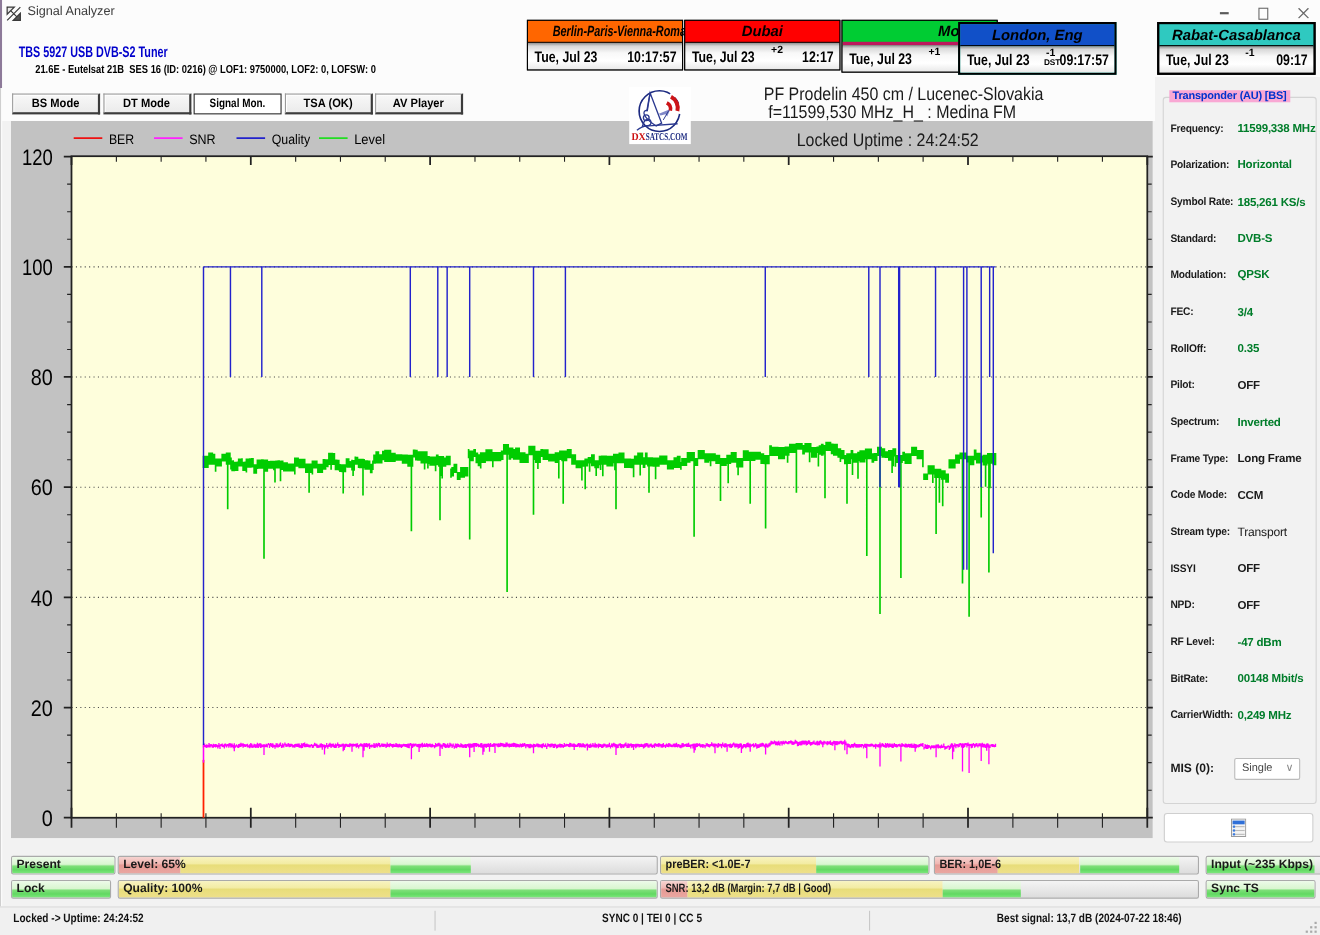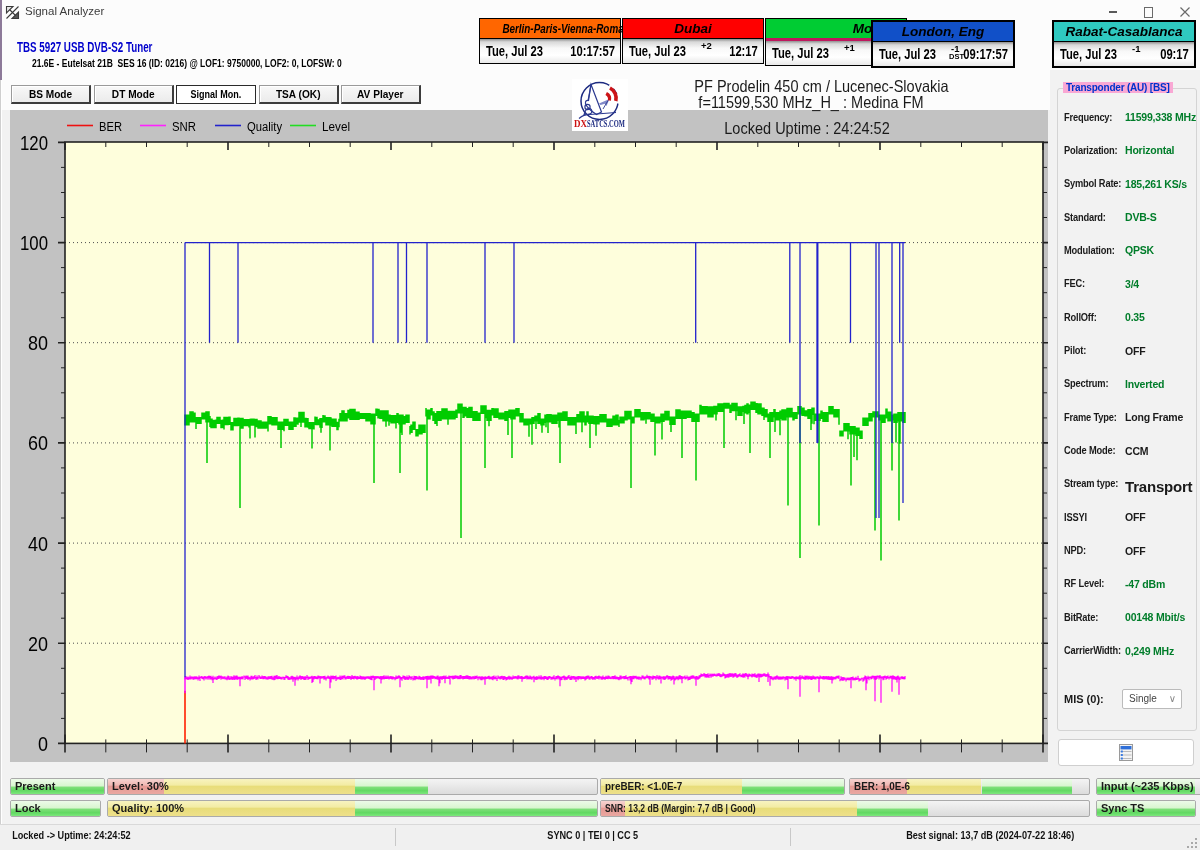--- a/index.html
+++ b/index.html
@@ -143,21 +143,21 @@
 <div style="position:absolute;left:1125px;top:311.1px;font-size:10.5px;letter-spacing:-0.2px;font-weight:bold;color:#007d2a">0.35</div>
 <div style="position:absolute;left:1064px;top:345px;font-size:10px;letter-spacing:-0.2px;font-weight:bold;color:#1a1a1a;white-space:nowrap;transform:scaleX(0.93);transform-origin:0 0">Pilot:</div>
 <div style="position:absolute;left:1125px;top:344.5px;font-size:10.5px;letter-spacing:-0.2px;font-weight:bold;color:#1a1a1a">OFF</div>
 <div style="position:absolute;left:1064px;top:378.3px;font-size:10px;letter-spacing:-0.2px;font-weight:bold;color:#1a1a1a;white-space:nowrap;transform:scaleX(0.93);transform-origin:0 0">Spectrum:</div>
 <div style="position:absolute;left:1125px;top:377.8px;font-size:10.5px;letter-spacing:-0.2px;font-weight:bold;color:#007d2a">Inverted</div>
 <div style="position:absolute;left:1064px;top:411.7px;font-size:10px;letter-spacing:-0.2px;font-weight:bold;color:#1a1a1a;white-space:nowrap;transform:scaleX(0.93);transform-origin:0 0">Frame Type:</div>
 <div style="position:absolute;left:1125px;top:411.2px;font-size:10.5px;letter-spacing:-0.2px;font-weight:bold;color:#1a1a1a">Long Frame</div>
 <div style="position:absolute;left:1064px;top:445px;font-size:10px;letter-spacing:-0.2px;font-weight:bold;color:#1a1a1a;white-space:nowrap;transform:scaleX(0.93);transform-origin:0 0">Code Mode:</div>
 <div style="position:absolute;left:1125px;top:444.5px;font-size:10.5px;letter-spacing:-0.2px;font-weight:bold;color:#1a1a1a">CCM</div>
 <div style="position:absolute;left:1064px;top:478.4px;font-size:10px;letter-spacing:-0.2px;font-weight:bold;color:#1a1a1a;white-space:nowrap;transform:scaleX(0.93);transform-origin:0 0">Stream type:</div>
-<div style="position:absolute;left:1125px;top:477.9px;font-size:15px;letter-spacing:-0.2px;font-weight:bold;color:#1a1a1a">Transport</div>
+<div style="position:absolute;left:1125px;top:477.9px;font-size:11px;letter-spacing:-0.2px;font-weight:normal;color:#1a1a1a">Transport</div>
 <div style="position:absolute;left:1064px;top:511.7px;font-size:10px;letter-spacing:-0.2px;font-weight:bold;color:#1a1a1a;white-space:nowrap;transform:scaleX(0.93);transform-origin:0 0">ISSYI</div>
 <div style="position:absolute;left:1125px;top:511.2px;font-size:10.5px;letter-spacing:-0.2px;font-weight:bold;color:#1a1a1a">OFF</div>
 <div style="position:absolute;left:1064px;top:545.1px;font-size:10px;letter-spacing:-0.2px;font-weight:bold;color:#1a1a1a;white-space:nowrap;transform:scaleX(0.93);transform-origin:0 0">NPD:</div>
 <div style="position:absolute;left:1125px;top:544.6px;font-size:10.5px;letter-spacing:-0.2px;font-weight:bold;color:#1a1a1a">OFF</div>
 <div style="position:absolute;left:1064px;top:578.4px;font-size:10px;letter-spacing:-0.2px;font-weight:bold;color:#1a1a1a;white-space:nowrap;transform:scaleX(0.93);transform-origin:0 0">RF Level:</div>
 <div style="position:absolute;left:1125px;top:577.9px;font-size:10.5px;letter-spacing:-0.2px;font-weight:bold;color:#007d2a">-47 dBm</div>
 <div style="position:absolute;left:1064px;top:611.8px;font-size:10px;letter-spacing:-0.2px;font-weight:bold;color:#1a1a1a;white-space:nowrap;transform:scaleX(0.93);transform-origin:0 0">BitRate:</div>
 <div style="position:absolute;left:1125px;top:611.3px;font-size:10.5px;letter-spacing:-0.2px;font-weight:bold;color:#007d2a">00148 Mbit/s</div>
 <div style="position:absolute;left:1064px;top:645.1px;font-size:10px;letter-spacing:-0.2px;font-weight:bold;color:#1a1a1a;white-space:nowrap;transform:scaleX(0.93);transform-origin:0 0">CarrierWidth:</div>
 <div style="position:absolute;left:1125px;top:644.6px;font-size:10.5px;letter-spacing:-0.2px;font-weight:bold;color:#007d2a">0,249 MHz</div>
@@ -178,21 +178,21 @@
     <div style="position:absolute;left:4px;top:0;font-size:11px;font-weight:bold;color:#1a1a1a;line-height:15px;white-space:nowrap;transform:scaleX(1.0);transform-origin:0 0">Present</div>
   </div>
 <div style="position:absolute;left:10px;top:800px;width:91px;height:17px;border:1px solid #aaa;border-radius:2px;background:linear-gradient(180deg,#f4f4f4,#dcdcdc);box-sizing:border-box;overflow:hidden">
     <div style="position:absolute;left:0px;top:0;width:93px;height:15px;background:linear-gradient(180deg,#edfbe9 0%,#d9f6d0 45%,#7ddf78 56%,#62d862 78%,#7de87d 100%)"></div>
     <div style="position:absolute;left:4px;top:0;font-size:11px;font-weight:bold;color:#1a1a1a;line-height:15px;white-space:nowrap;transform:scaleX(1.0);transform-origin:0 0">Lock</div>
   </div>
 <div style="position:absolute;left:107px;top:778px;width:491px;height:17px;border:1px solid #aaa;border-radius:2px;background:linear-gradient(180deg,#f4f4f4,#dcdcdc);box-sizing:border-box;overflow:hidden">
     <div style="position:absolute;left:0px;top:0;width:56.2px;height:15px;background:linear-gradient(180deg,#f6d3d0 0%,#f0b8b4 40%,#e59a94 50%,#eaa7a1 100%)"></div>
     <div style="position:absolute;left:56.2px;top:0;width:190.7px;height:15px;background:linear-gradient(180deg,#f8f3c0 0%,#f3eca4 40%,#e8dd7a 50%,#eee08a 100%)"></div>
     <div style="position:absolute;left:246.9px;top:0;width:73.4px;height:15px;background:linear-gradient(180deg,#edfbe9 0%,#d9f6d0 45%,#7ddf78 56%,#62d862 78%,#7de87d 100%)"></div>
-    <div style="position:absolute;left:4px;top:0;font-size:11px;font-weight:bold;color:#1a1a1a;line-height:15px;white-space:nowrap;transform:scaleX(1.0);transform-origin:0 0">Level: 30%</div>
+    <div style="position:absolute;left:4px;top:0;font-size:11px;font-weight:bold;color:#1a1a1a;line-height:15px;white-space:nowrap;transform:scaleX(1.0);transform-origin:0 0">Level: 65%</div>
   </div>
 <div style="position:absolute;left:107px;top:800px;width:491px;height:17px;border:1px solid #aaa;border-radius:2px;background:linear-gradient(180deg,#f4f4f4,#dcdcdc);box-sizing:border-box;overflow:hidden">
     <div style="position:absolute;left:0px;top:0;width:246.9px;height:15px;background:linear-gradient(180deg,#f8f3c0 0%,#f3eca4 40%,#e8dd7a 50%,#eee08a 100%)"></div>
     <div style="position:absolute;left:246.9px;top:0;width:242.1px;height:15px;background:linear-gradient(180deg,#edfbe9 0%,#d9f6d0 45%,#7ddf78 56%,#62d862 78%,#7de87d 100%)"></div>
     <div style="position:absolute;left:4px;top:0;font-size:11px;font-weight:bold;color:#1a1a1a;line-height:15px;white-space:nowrap;transform:scaleX(1.0);transform-origin:0 0">Quality: 100%</div>
   </div>
 <div style="position:absolute;left:600px;top:778px;width:245px;height:17px;border:1px solid #aaa;border-radius:2px;background:linear-gradient(180deg,#f4f4f4,#dcdcdc);box-sizing:border-box;overflow:hidden">
     <div style="position:absolute;left:0px;top:0;width:140.9px;height:15px;background:linear-gradient(180deg,#f8f3c0 0%,#f3eca4 40%,#e8dd7a 50%,#eee08a 100%)"></div>
     <div style="position:absolute;left:140.9px;top:0;width:102.1px;height:15px;background:linear-gradient(180deg,#edfbe9 0%,#d9f6d0 45%,#7ddf78 56%,#62d862 78%,#7de87d 100%)"></div>
     <div style="position:absolute;left:4px;top:0;font-size:11px;font-weight:bold;color:#1a1a1a;line-height:15px;white-space:nowrap;transform:scaleX(0.9);transform-origin:0 0">preBER: &lt;1.0E-7</div>

